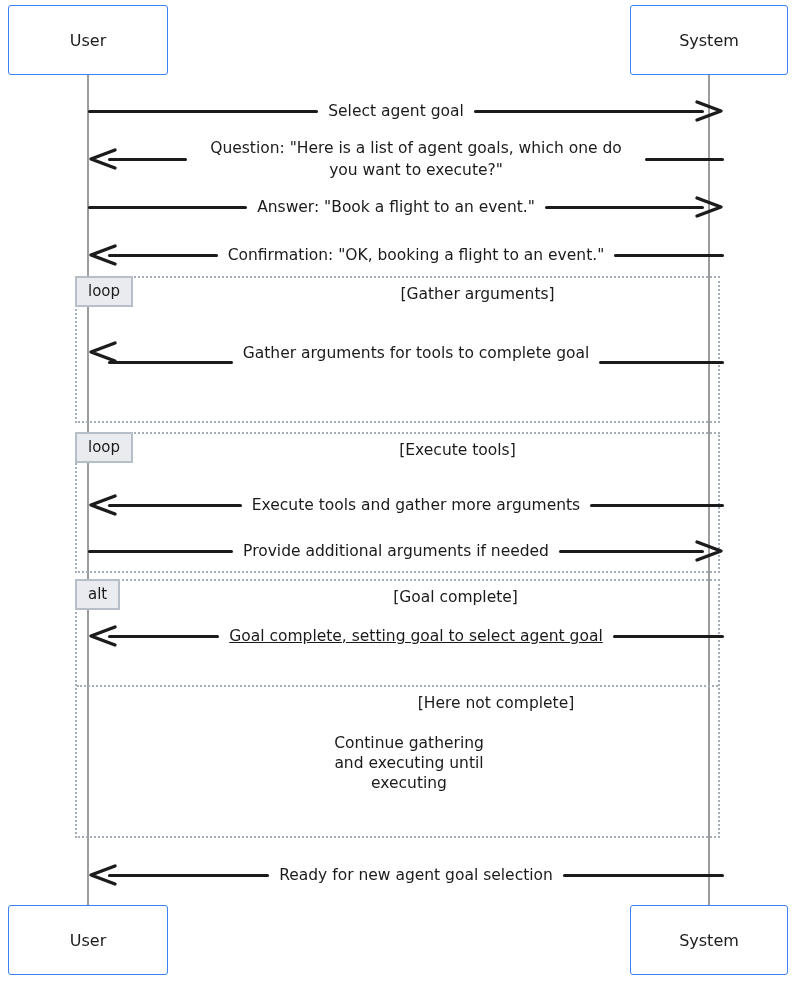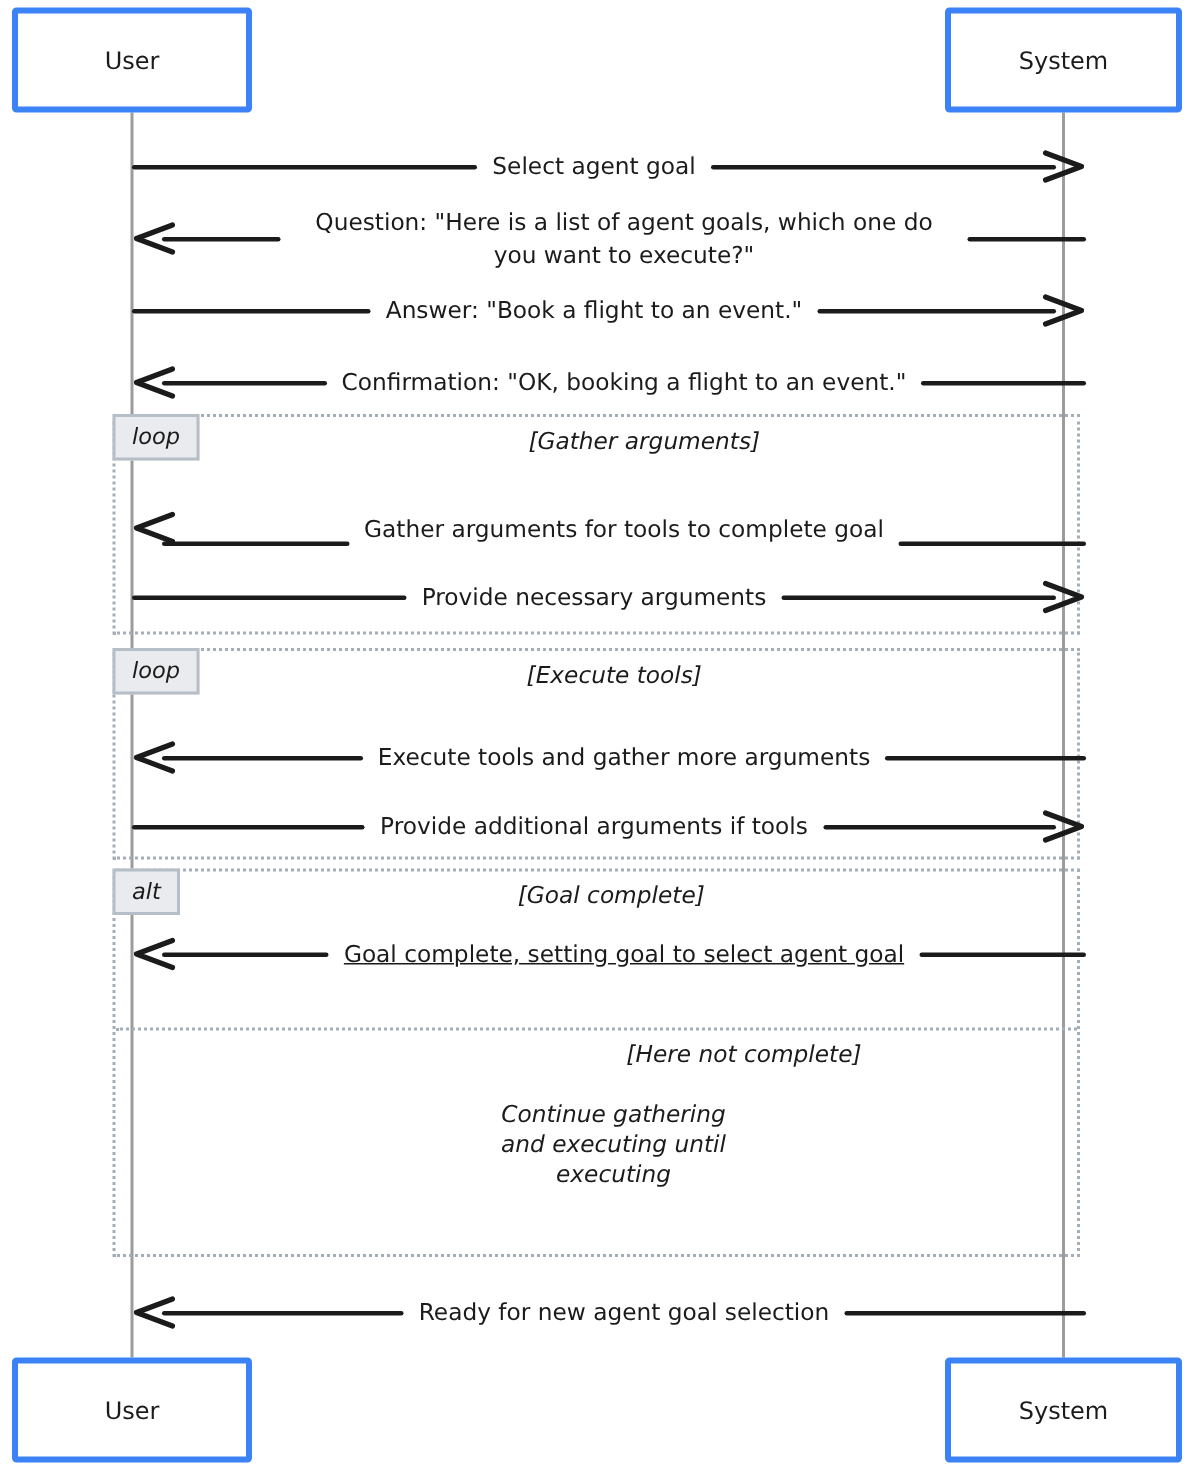--- a/index.html
+++ b/index.html
@@ -10,21 +10,21 @@
     position:relative;
     width:793px; height:982px;
     background:#ffffff;
     overflow:hidden;
   }
 
   
   .actor {
     position:absolute;
     width:160px; height:70px;
-    border:4px solid #3b82f6;
+    border:1px solid #3b82f6;
     border-radius:3px;
     background:#ffffff;
     display:flex; align-items:center; justify-content:center;
     font-size:16px;
     z-index:5;
   }
 
   
   .lifeline {
     position:absolute;
@@ -57,33 +57,32 @@
   .head { flex:0 0 auto; display:block; height:24px; }
   .head.h-right { margin-left:-10px; }
   .head.h-left  { margin-right:-10px; }
 
   
   .frame {
     position:absolute;
     left:75px; width:645px;
     border:2px dotted #a4aeb9;
     z-index:1;
-    font-style:italic;
   }
   .frame-label {
     position:absolute; top:-2px; left:-2px;
     background:#e9ebee;
     border:2px solid #b6bec8;
     padding:4px 11px 5px 11px;
     font-size:15px; line-height:18px;
   }
   .frame-title {
     position:absolute; top:7px;
     transform:translateX(-50%);
-    font-size:15.5px; white-space:nowrap;
+    font-size:15.5px; white-space:nowrap;margin-left:48px;
   }
   .alt-divider {
     position:absolute; left:0; right:0; top:104px;
     border-top:2px dotted #a4aeb9;
   }
   .alt-else-title {
     position:absolute; top:113px; left:419px;
     transform:translateX(-50%);
     font-size:15.5px; white-space:nowrap;
   }
@@ -170,47 +169,39 @@
 
   <div class="msg" style="top:352px;align-items:flex-end;">
     <span class="head h-left"><svg width="30" height="24" viewBox="0 0 30 24">
           <path d="M27 3 L3 12 L27 21" fill="none" stroke="#1b1b1b" stroke-width="3.4" stroke-linecap="round" stroke-linejoin="round"></path>
         </svg></span>
     <span class="line"></span>
     <span class="txt">Gather arguments for tools to complete goal</span>
     <span class="line"></span>
   </div>
 
-  <div class="msg" style="top:398px;">
-    <span class="line"></span>
-    <span class="txt">Provide necessary arguments</span>
+
+  <div class="msg" style="top:505px;">
+    <span class="head h-left"><svg width="30" height="24" viewBox="0 0 30 24">
+          <path d="M27 3 L3 12 L27 21" fill="none" stroke="#1b1b1b" stroke-width="3.4" stroke-linecap="round" stroke-linejoin="round"></path>
+        </svg></span>
+    <span class="line"></span>
+    <span class="txt">Execute tools and gather more arguments</span>
+    <span class="line"></span>
+  </div>
+
+  <div class="msg" style="top:551px;">
+    <span class="line"></span>
+    <span class="txt">Provide additional arguments if needed</span>
     <span class="line"></span>
     <span class="head h-right"><svg width="30" height="24" viewBox="0 0 30 24">
           <path d="M3 3 L27 12 L3 21" fill="none" stroke="#1b1b1b" stroke-width="3.4" stroke-linecap="round" stroke-linejoin="round"></path>
         </svg></span>
   </div>
 
-  <div class="msg" style="top:505px;">
-    <span class="head h-left"><svg width="30" height="24" viewBox="0 0 30 24">
-          <path d="M27 3 L3 12 L27 21" fill="none" stroke="#1b1b1b" stroke-width="3.4" stroke-linecap="round" stroke-linejoin="round"></path>
-        </svg></span>
-    <span class="line"></span>
-    <span class="txt">Execute tools and gather more arguments</span>
-    <span class="line"></span>
-  </div>
-
-  <div class="msg" style="top:551px;">
-    <span class="line"></span>
-    <span class="txt">Provide additional arguments if tools</span>
-    <span class="line"></span>
-    <span class="head h-right"><svg width="30" height="24" viewBox="0 0 30 24">
-          <path d="M3 3 L27 12 L3 21" fill="none" stroke="#1b1b1b" stroke-width="3.4" stroke-linecap="round" stroke-linejoin="round"></path>
-        </svg></span>
-  </div>
-
   <div class="msg" style="top:636px;text-decoration:underline;">
     <span class="head h-left"><svg width="30" height="24" viewBox="0 0 30 24">
           <path d="M27 3 L3 12 L27 21" fill="none" stroke="#1b1b1b" stroke-width="3.4" stroke-linecap="round" stroke-linejoin="round"></path>
         </svg></span>
     <span class="line"></span>
     <span class="txt">Goal complete, setting goal to select agent goal</span>
     <span class="line"></span>
   </div>
 
   <div class="msg" style="top:875px;">

